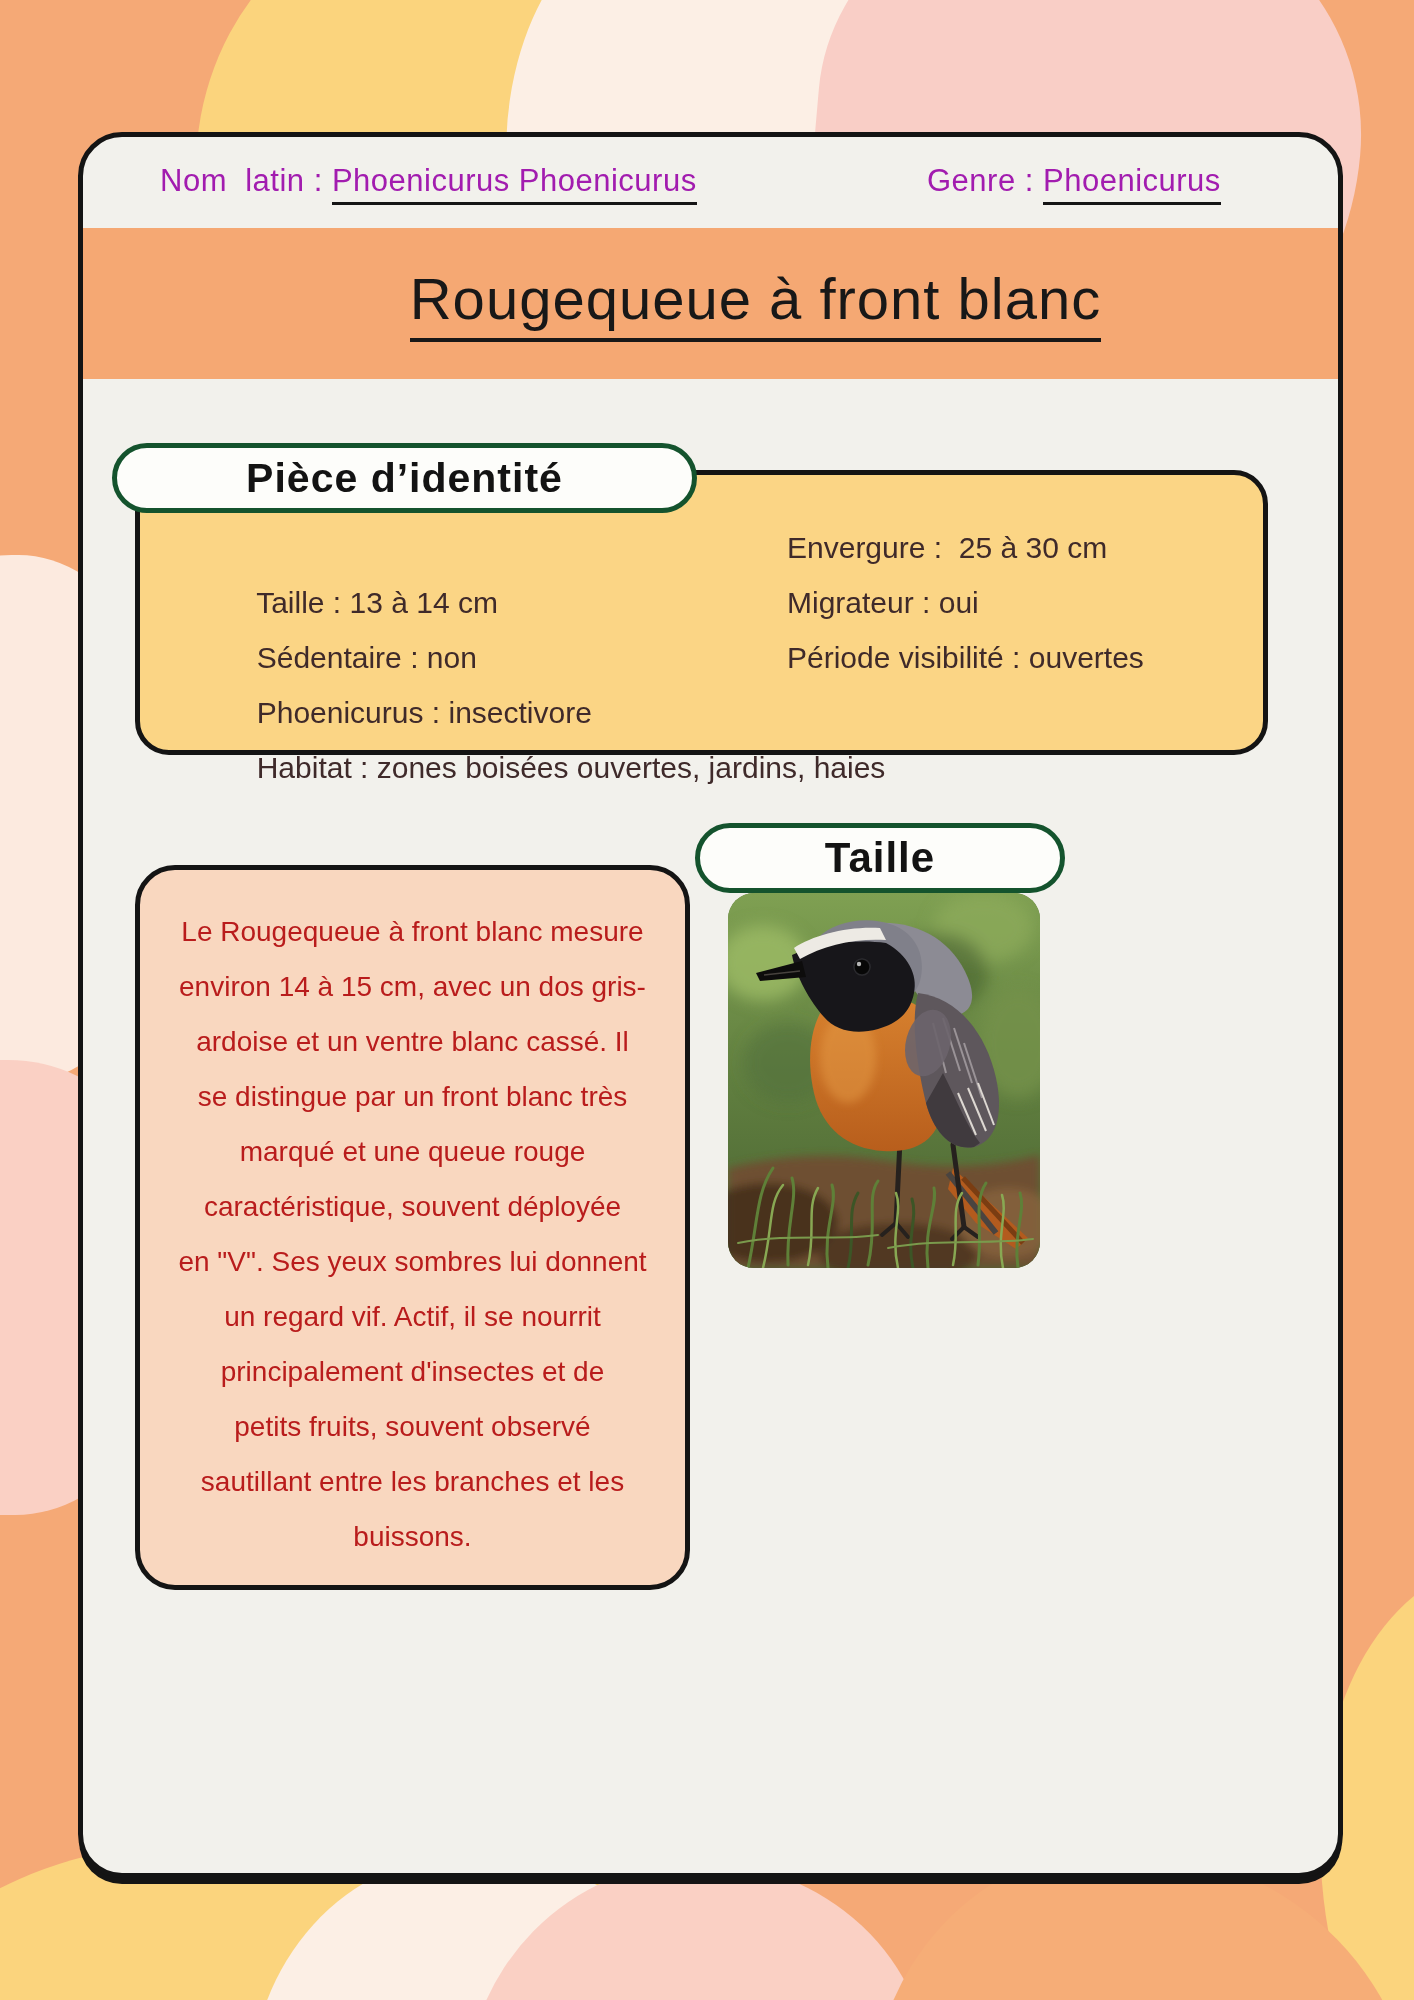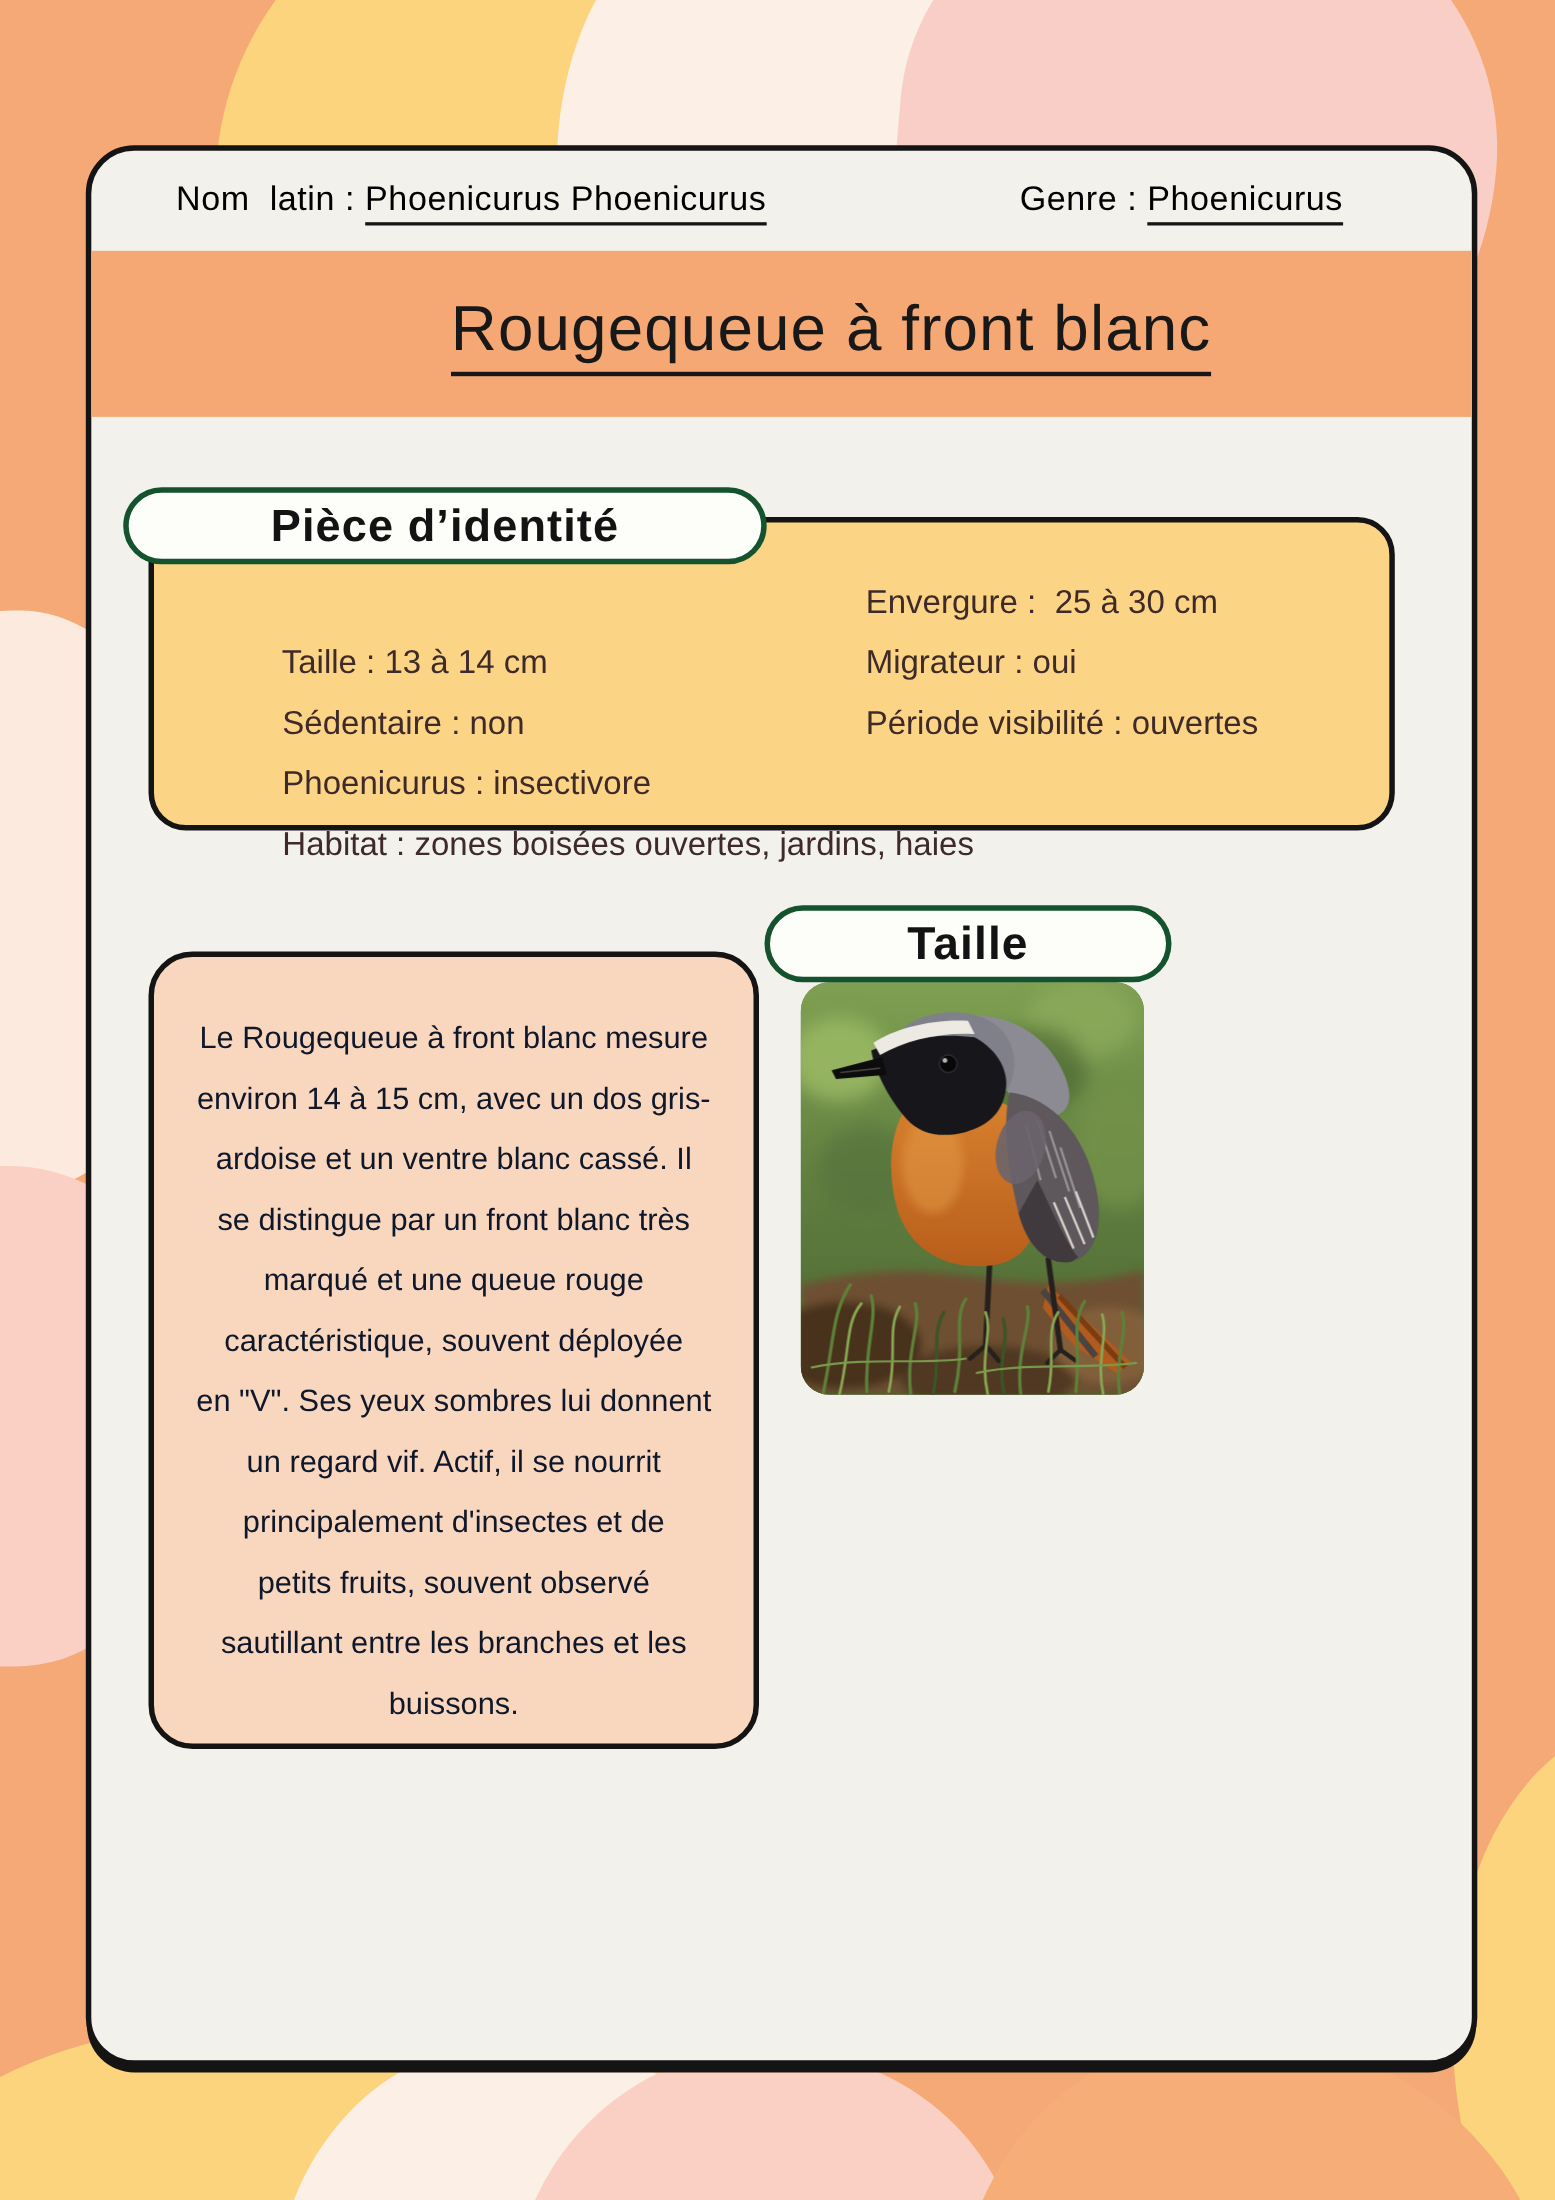--- a/index.html
+++ b/index.html
@@ -32,21 +32,21 @@
     border-radius:45% 55% 0 0 / 78% 82% 0 0;}
 
   
   .card{
     position:absolute; left:78px; top:132px; width:1265px; height:1746px;
     box-sizing:border-box; background:#F2F1EC;
     border:5px solid #141414; border-radius:44px;
     box-shadow:0 7px 0 -1px #141414; overflow:hidden;
   }
   .card-header{position:absolute;left:0;top:0;width:100%;height:91px;}
-  .hdr-item{position:absolute;top:26px;font-size:31px;color:#000000;letter-spacing:.5px;white-space:pre;}
+  .hdr-item{position:absolute;top:26px;font-size:31px;color:#a21caf;letter-spacing:.5px;white-space:pre;}
   .hdr-latin{left:77px;}
   .hdr-genre{left:808px;margin-left:36px;}
   .u{border-bottom:3px solid #151515;padding-bottom:4px;}
 
   .title-band{
     position:absolute;left:0;top:91px;width:100%;height:151px;background:#F5A873;
     display:flex;align-items:center;justify-content:center;padding-left:45px;
   }
   .title-band h1{
     margin:0;font-size:58px;font-weight:normal;color:#181818;letter-spacing:1px;
@@ -70,22 +70,22 @@
   }
   .fact-row{position:relative;height:55px;line-height:55px;padding-left:50px;
     font-size:30px;color:#3F2A2A;white-space:pre;}
   .fact-right{position:absolute;left:647px;top:0;white-space:pre;}
 
   .desc-card{
     position:absolute;left:52px;top:728px;width:555px;height:725px;box-sizing:border-box;
     background:#F9D7BF;border:5px solid #141414;border-radius:40px;z-index:2;
   }
   .desc-text{
-    position:absolute;left:2px;right:2px;top:46px;text-align:center;
-    font-size:28px;line-height:55px;color:#0f172a;white-space:pre-line;
+    position:absolute;left:2px;right:2px;top:34px;text-align:center;
+    font-size:28px;line-height:55px;color:#b91c1c;white-space:pre-line;
   }
 
   .photo-frame{
     position:absolute;left:645px;top:756px;width:312px;height:375px;
     border-radius:26px;overflow:hidden;z-index:2;background:#5E7C3E;
   }
   .photo-frame svg{display:block;}
 </style>
 </head>
 <body>

